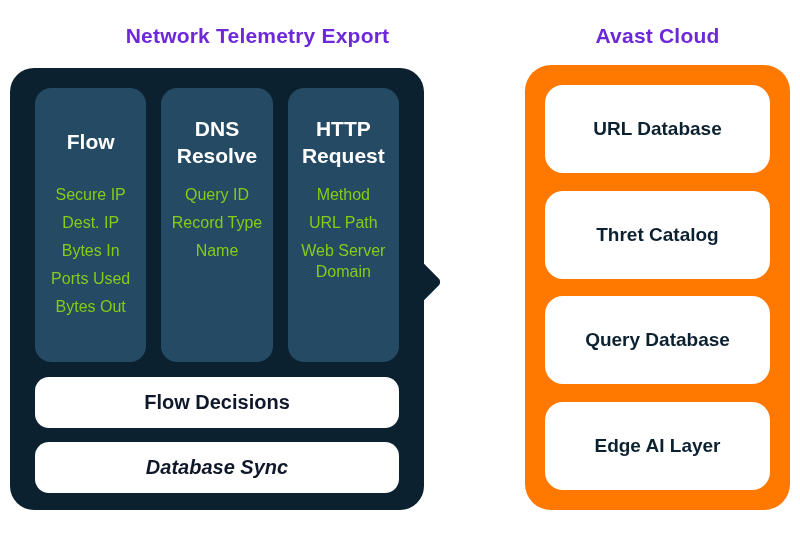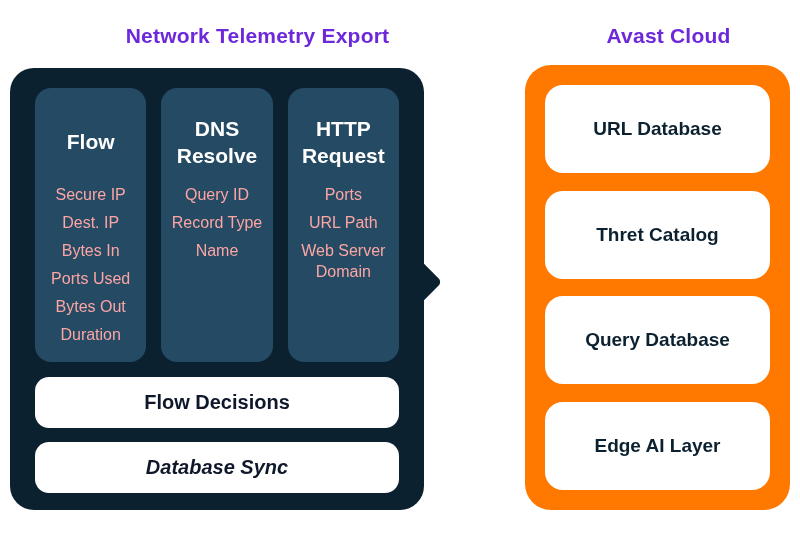--- a/index.html
+++ b/index.html
@@ -11,21 +11,21 @@
   .panel-title {
     position: absolute;
     top: 24px;
     text-align: center;
     font-size: 21px;
     font-weight: bold;
     color: #6d28d9;
     letter-spacing: 0.2px;
   }
   .panel-title.left  { left: 10px;  width: 495px; }
-  .panel-title.right { left: 536px; width: 265px; }
+  .panel-title.right { left: 525px; width: 265px; }
 
   
   .dark-box {
     position: absolute;
     left: 10px; top: 68px;
     width: 414px; height: 442px;
     background: #0c2130;
     border-radius: 24px;
     padding: 20px 25px 5px 25px;
   }
@@ -52,21 +52,21 @@
     justify-content: center;
     text-align: center;
     padding: 0 14px;
     color: #ffffff;
     font-size: 21px;
     font-weight: bold;
     line-height: 1.3;
   }
   .titem {
     text-align: center;
-    color: #fca5a5;
+    color: #84cc16;
     font-size: 16px;
     line-height: 21px;
     margin-bottom: 7px;
     padding: 0 8px;
   }
   .white-bar {
     margin-top: 15px;
     height: 51px;
     background: #ffffff;
     border-radius: 14px;
@@ -118,37 +118,36 @@
     <div class="columns">
 
       <div class="tcol">
         <div class="tcol-head">Flow</div>
         <div class="tcol-items">
           <div class="titem">Secure IP</div>
           <div class="titem">Dest. IP</div>
           <div class="titem">Bytes In</div>
           <div class="titem">Ports Used</div>
           <div class="titem">Bytes Out</div>
-          <div class="titem">Duration</div>
         </div>
       </div>
 
       <div class="tcol">
         <div class="tcol-head">DNS Resolve</div>
         <div class="tcol-items">
           <div class="titem">Query ID</div>
           <div class="titem">Record Type</div>
           <div class="titem">Name</div>
         </div>
       </div>
 
       <div class="tcol">
         <div class="tcol-head">HTTP Request</div>
         <div class="tcol-items">
-          <div class="titem">Ports</div>
+          <div class="titem">Method</div>
           <div class="titem">URL Path</div>
           <div class="titem">Web Server Domain</div>
         </div>
       </div>
 
     </div>
 
     <div class="white-bar">
       <span>Flow Decisions</span>
     </div>

